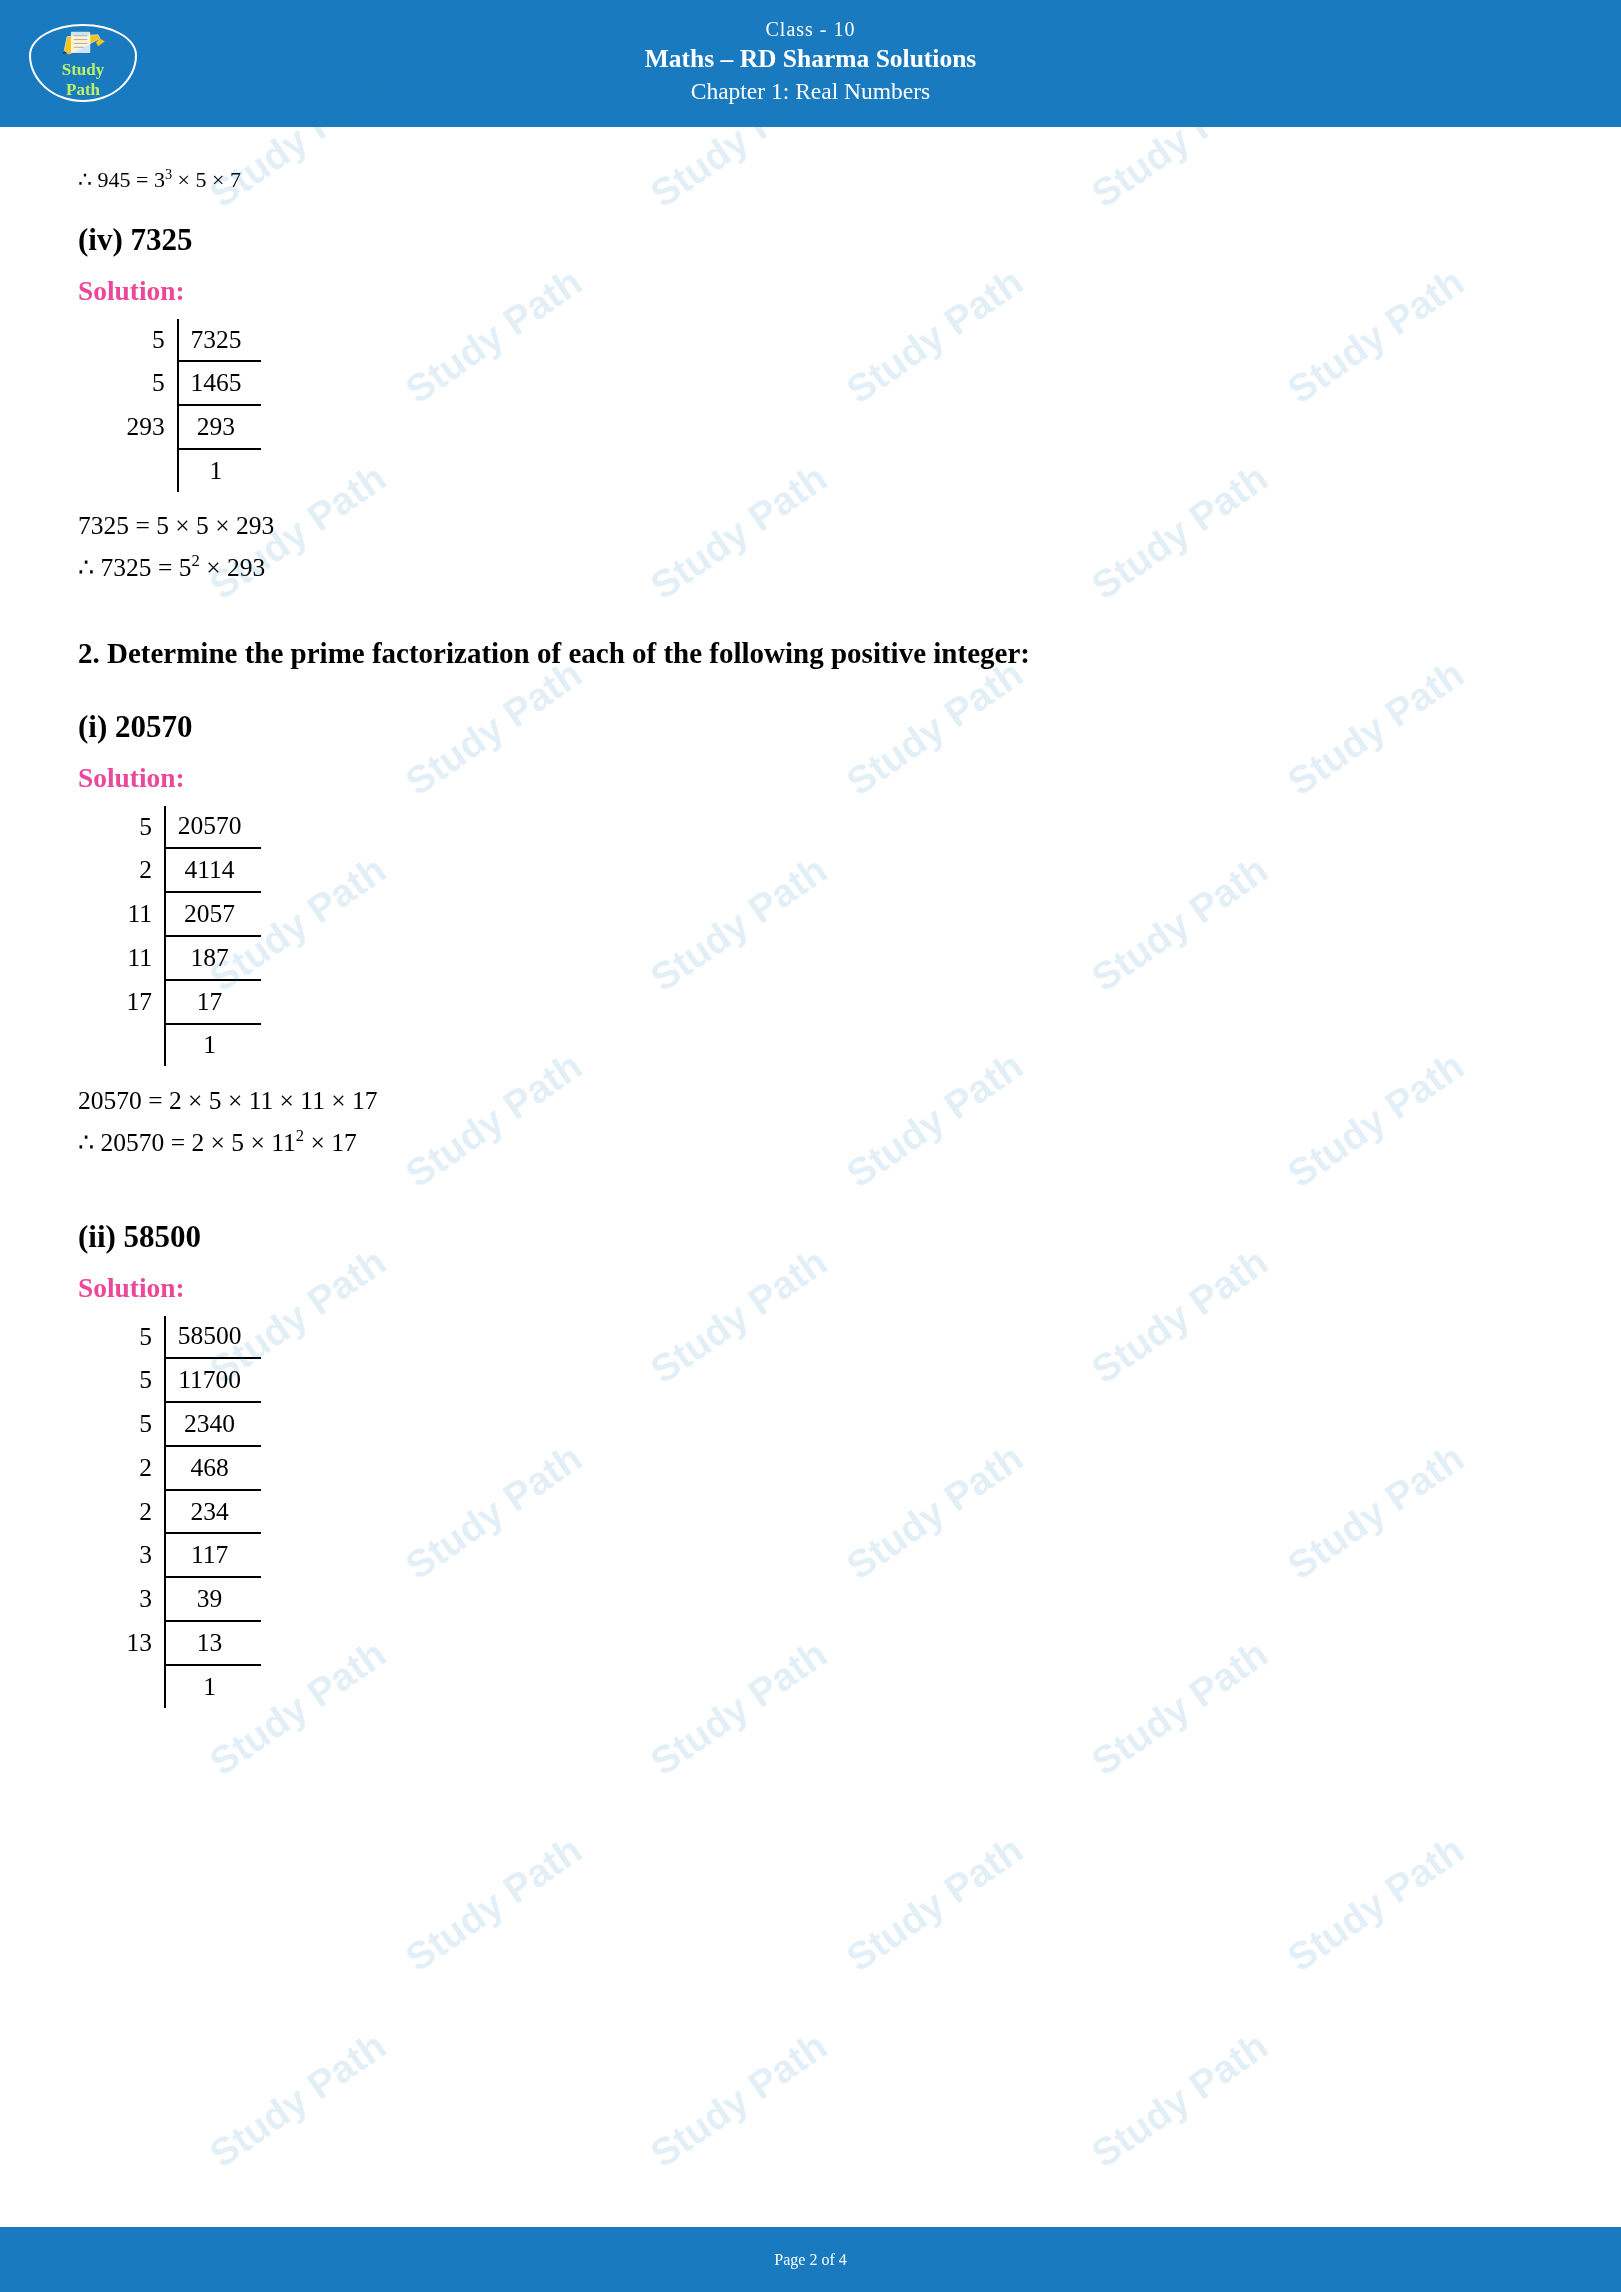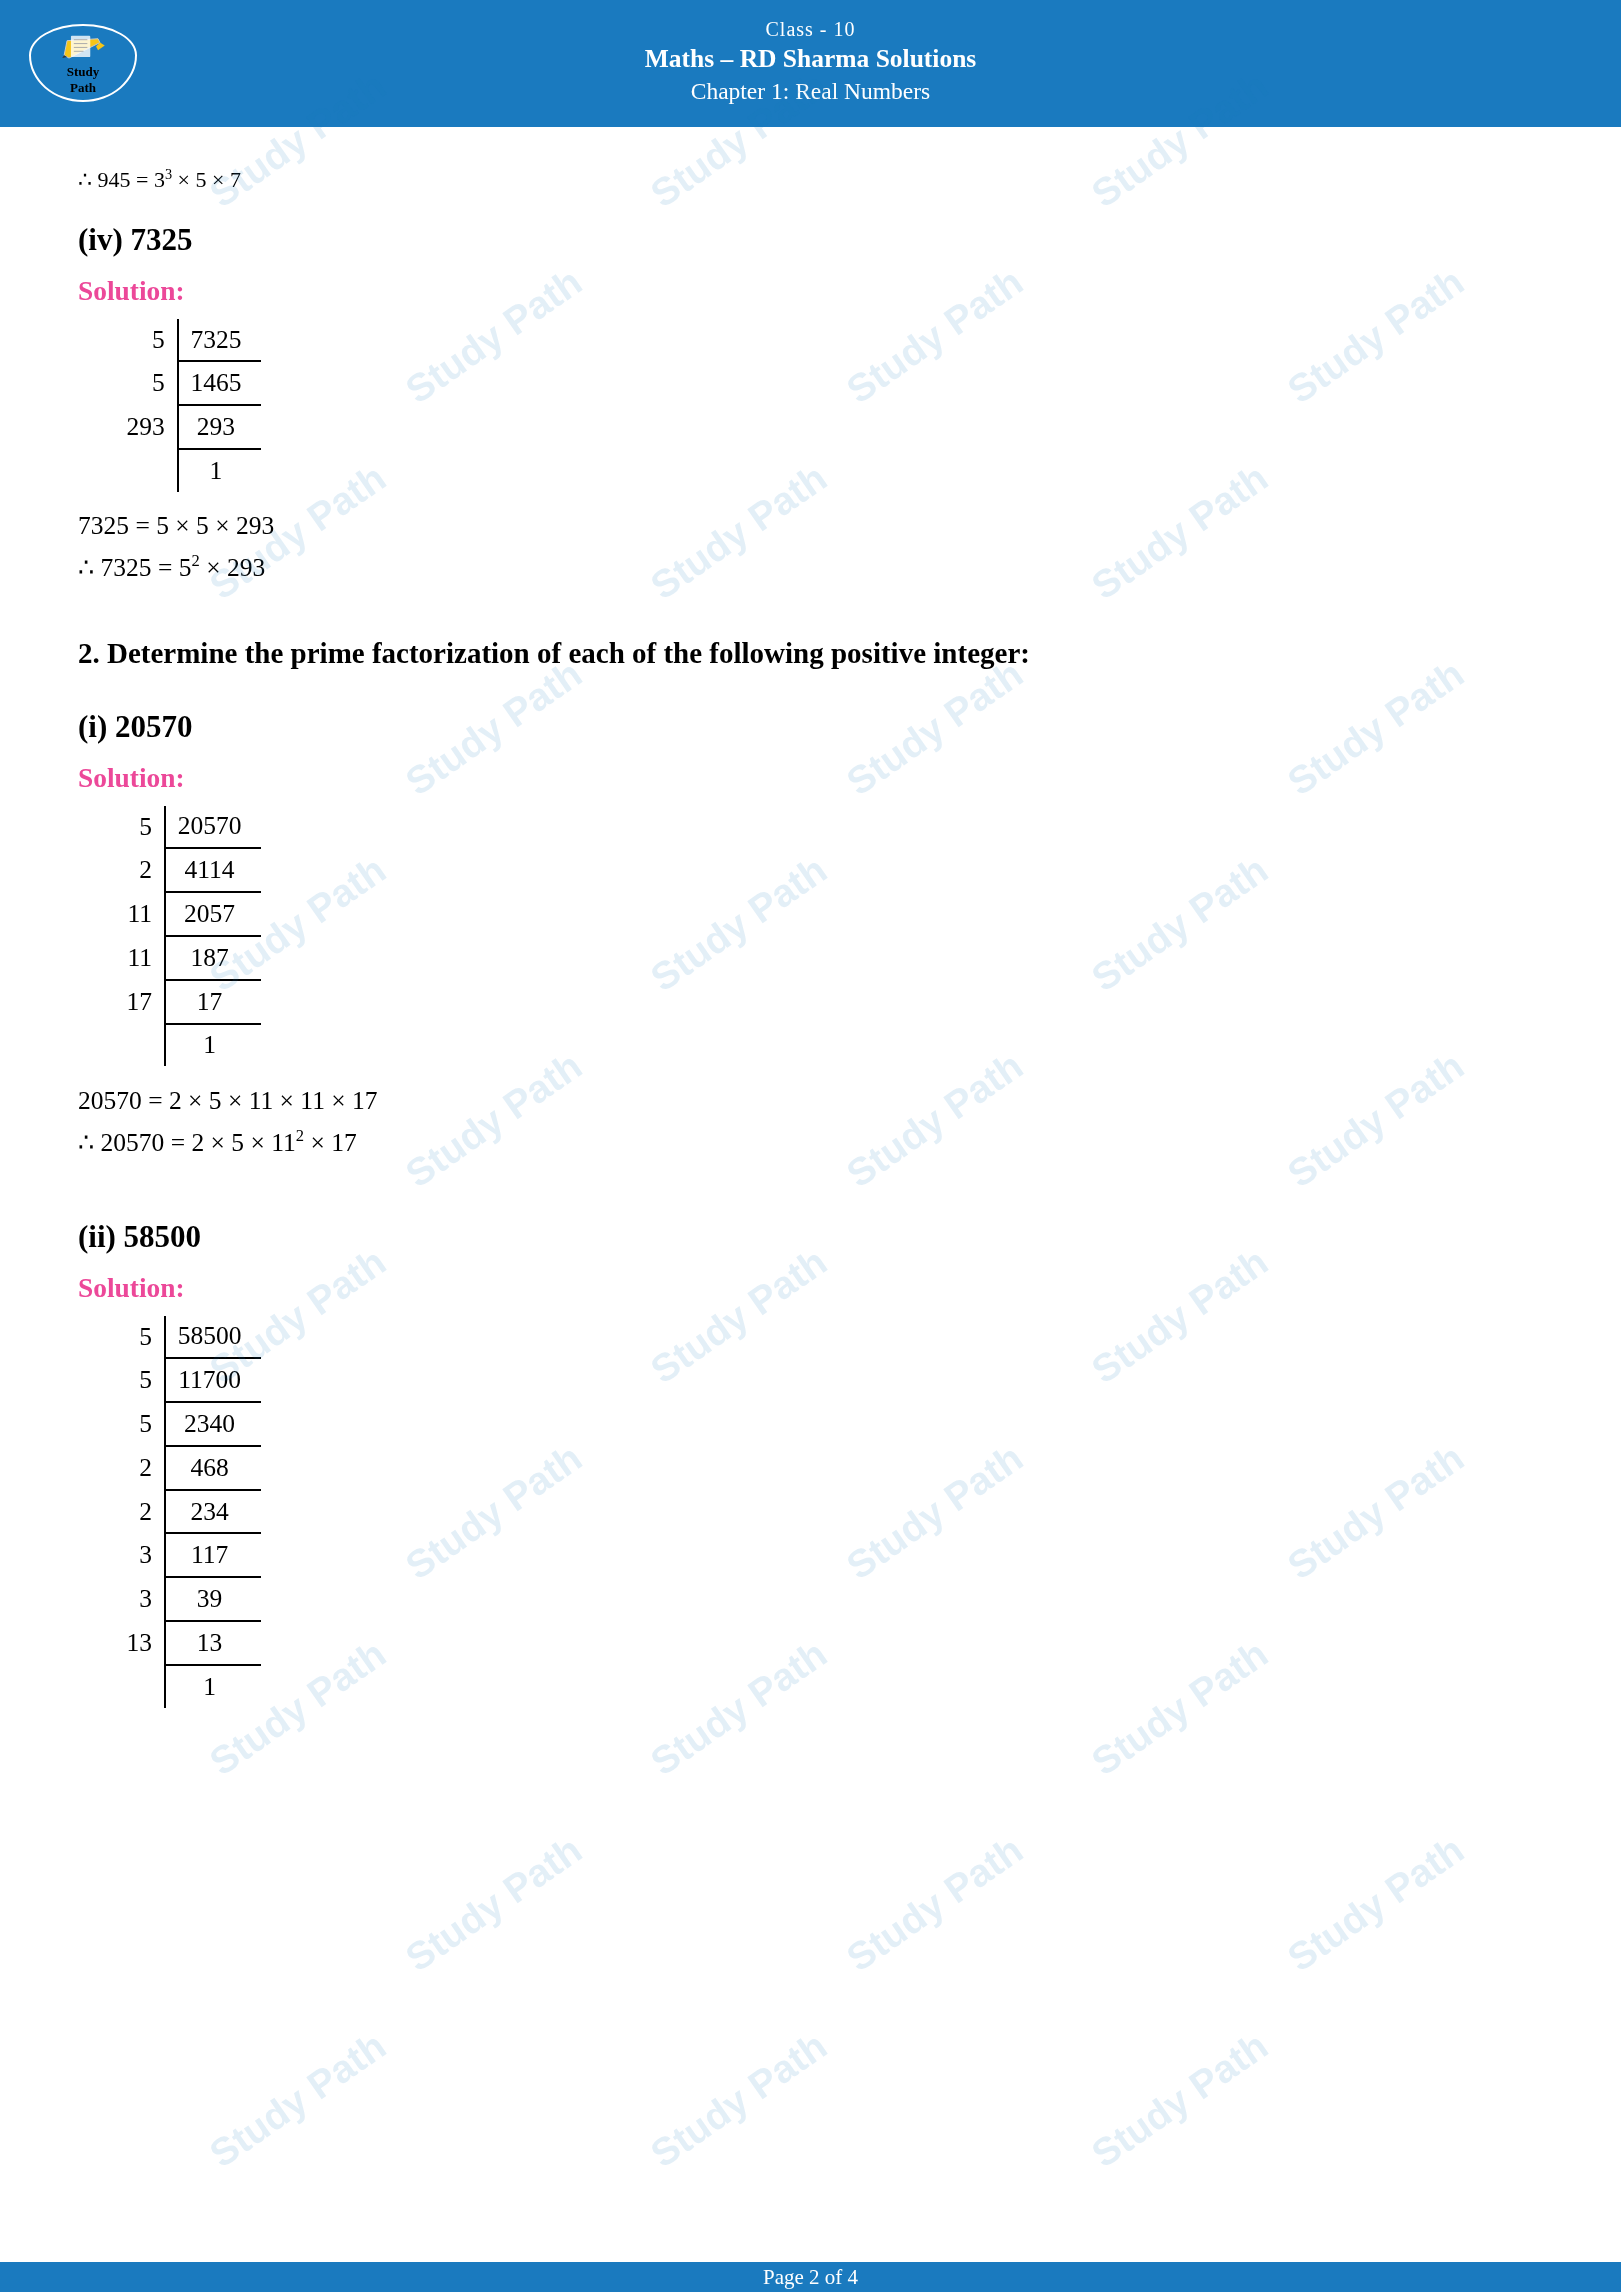--- a/index.html
+++ b/index.html
@@ -35,22 +35,22 @@
       height: 78px;
       display: flex;
       flex-direction: column;
       align-items: center;
       justify-content: center;
       border: 2.9px solid #fff;
       overflow: hidden;
       position: relative;
     }
     .logo-text {
-      color: #000000;
-      font-size: 13px;
+      color: #bef264;
+      font-size: 17px;
       font-weight: bold;
       line-height: 1.2;
     }
     .header-title-class {
       font-size: 20px;
       font-weight: normal;
       letter-spacing: 1px;
     }
     .header-title-sub {
       font-size: 25.5px;
@@ -139,22 +139,22 @@
       font-weight: bold;
       margin: 49px 0 34px 0;
       line-height: 1.5;
     }
 
     
     .footer {
       background-color: #1a7abf;
       color: #fff;
       text-align: center;
-      padding: 3px;
-      font-size: 21px;
+      padding: 24px;
+      font-size: 16px;
       position: absolute;
       bottom: 0;
       left: 0;
       right: 0;
     }
 
     sup {
       font-size: 0.65em;
       vertical-align: super;
     }

